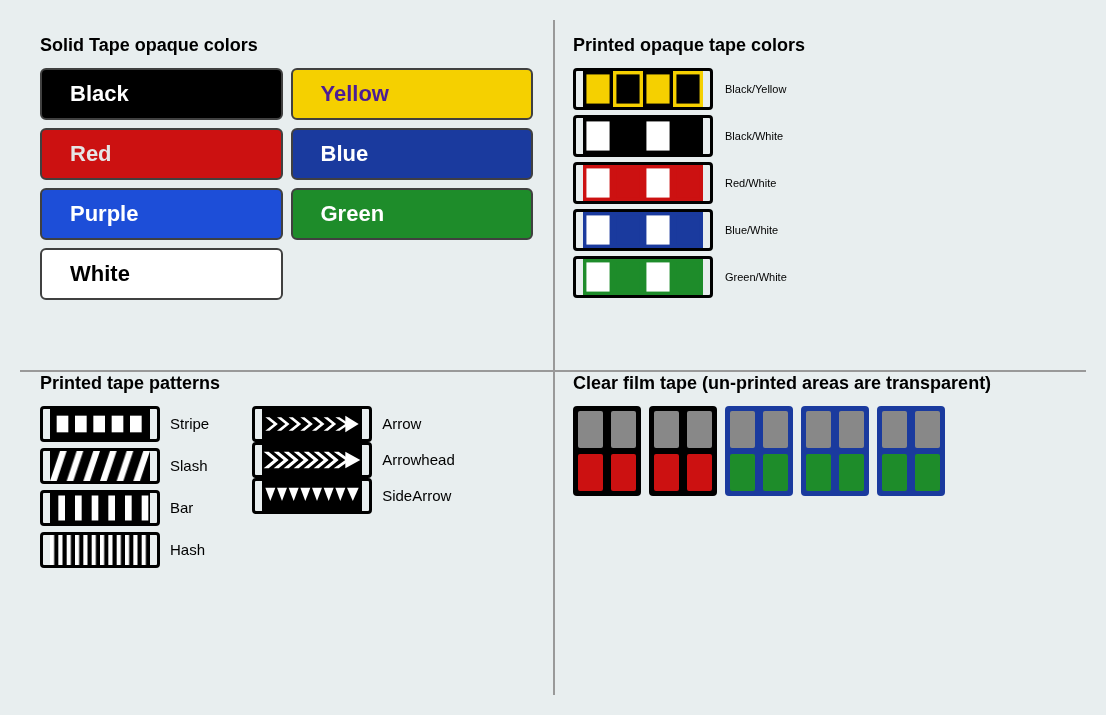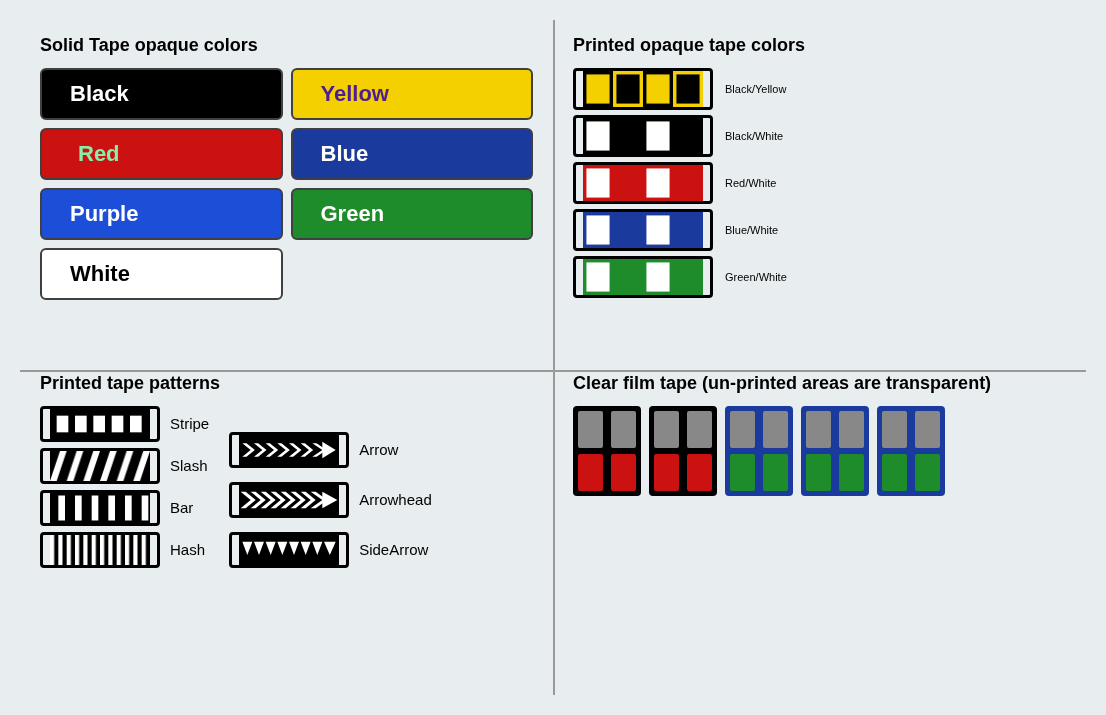--- a/index.html
+++ b/index.html
@@ -77,21 +77,21 @@
 
     .color-swatch-label {
       font-size: 22px;
       font-weight: bold;
     }
 
     .swatch-black { background: #000; }
     .swatch-black .color-swatch-label { color: #fff; }
 
     .swatch-red { background: #cc1111; }
-    .swatch-red .color-swatch-label { color: #86efac; margin-left: 8px; }
+    .swatch-red .color-swatch-label { color: #e5e5e5; }
 
     .swatch-blue { background: #1a3a9e; }
     .swatch-blue .color-swatch-label { color: #fff; }
 
     .swatch-green { background: #1e8c2a; }
     .swatch-green .color-swatch-label { color: #fff; }
 
     .swatch-yellow { background: #f5d000; }
     .swatch-yellow .color-swatch-label { color: #4c1d95; }
 
@@ -130,34 +130,34 @@
 
     
     .printed-patterns-section {
       grid-column: 1;
       grid-row: 2;
     }
 
     .patterns-layout {
       display: flex;
       gap: 20px;
-      align-items: flex-end;
     }
 
     .patterns-left {
       display: flex;
       flex-direction: column;
       gap: 6px;
     }
 
     .patterns-right {
       display: flex;
       flex-direction: column;
-      gap: 14px;
+      gap: 0;
       margin-top: 0;
+      margin-left: 23px;
     }
 
     .pattern-row {
       display: flex;
       align-items: center;
       gap: 10px;
     }
 
     .pattern-label {
       font-size: 15px;

